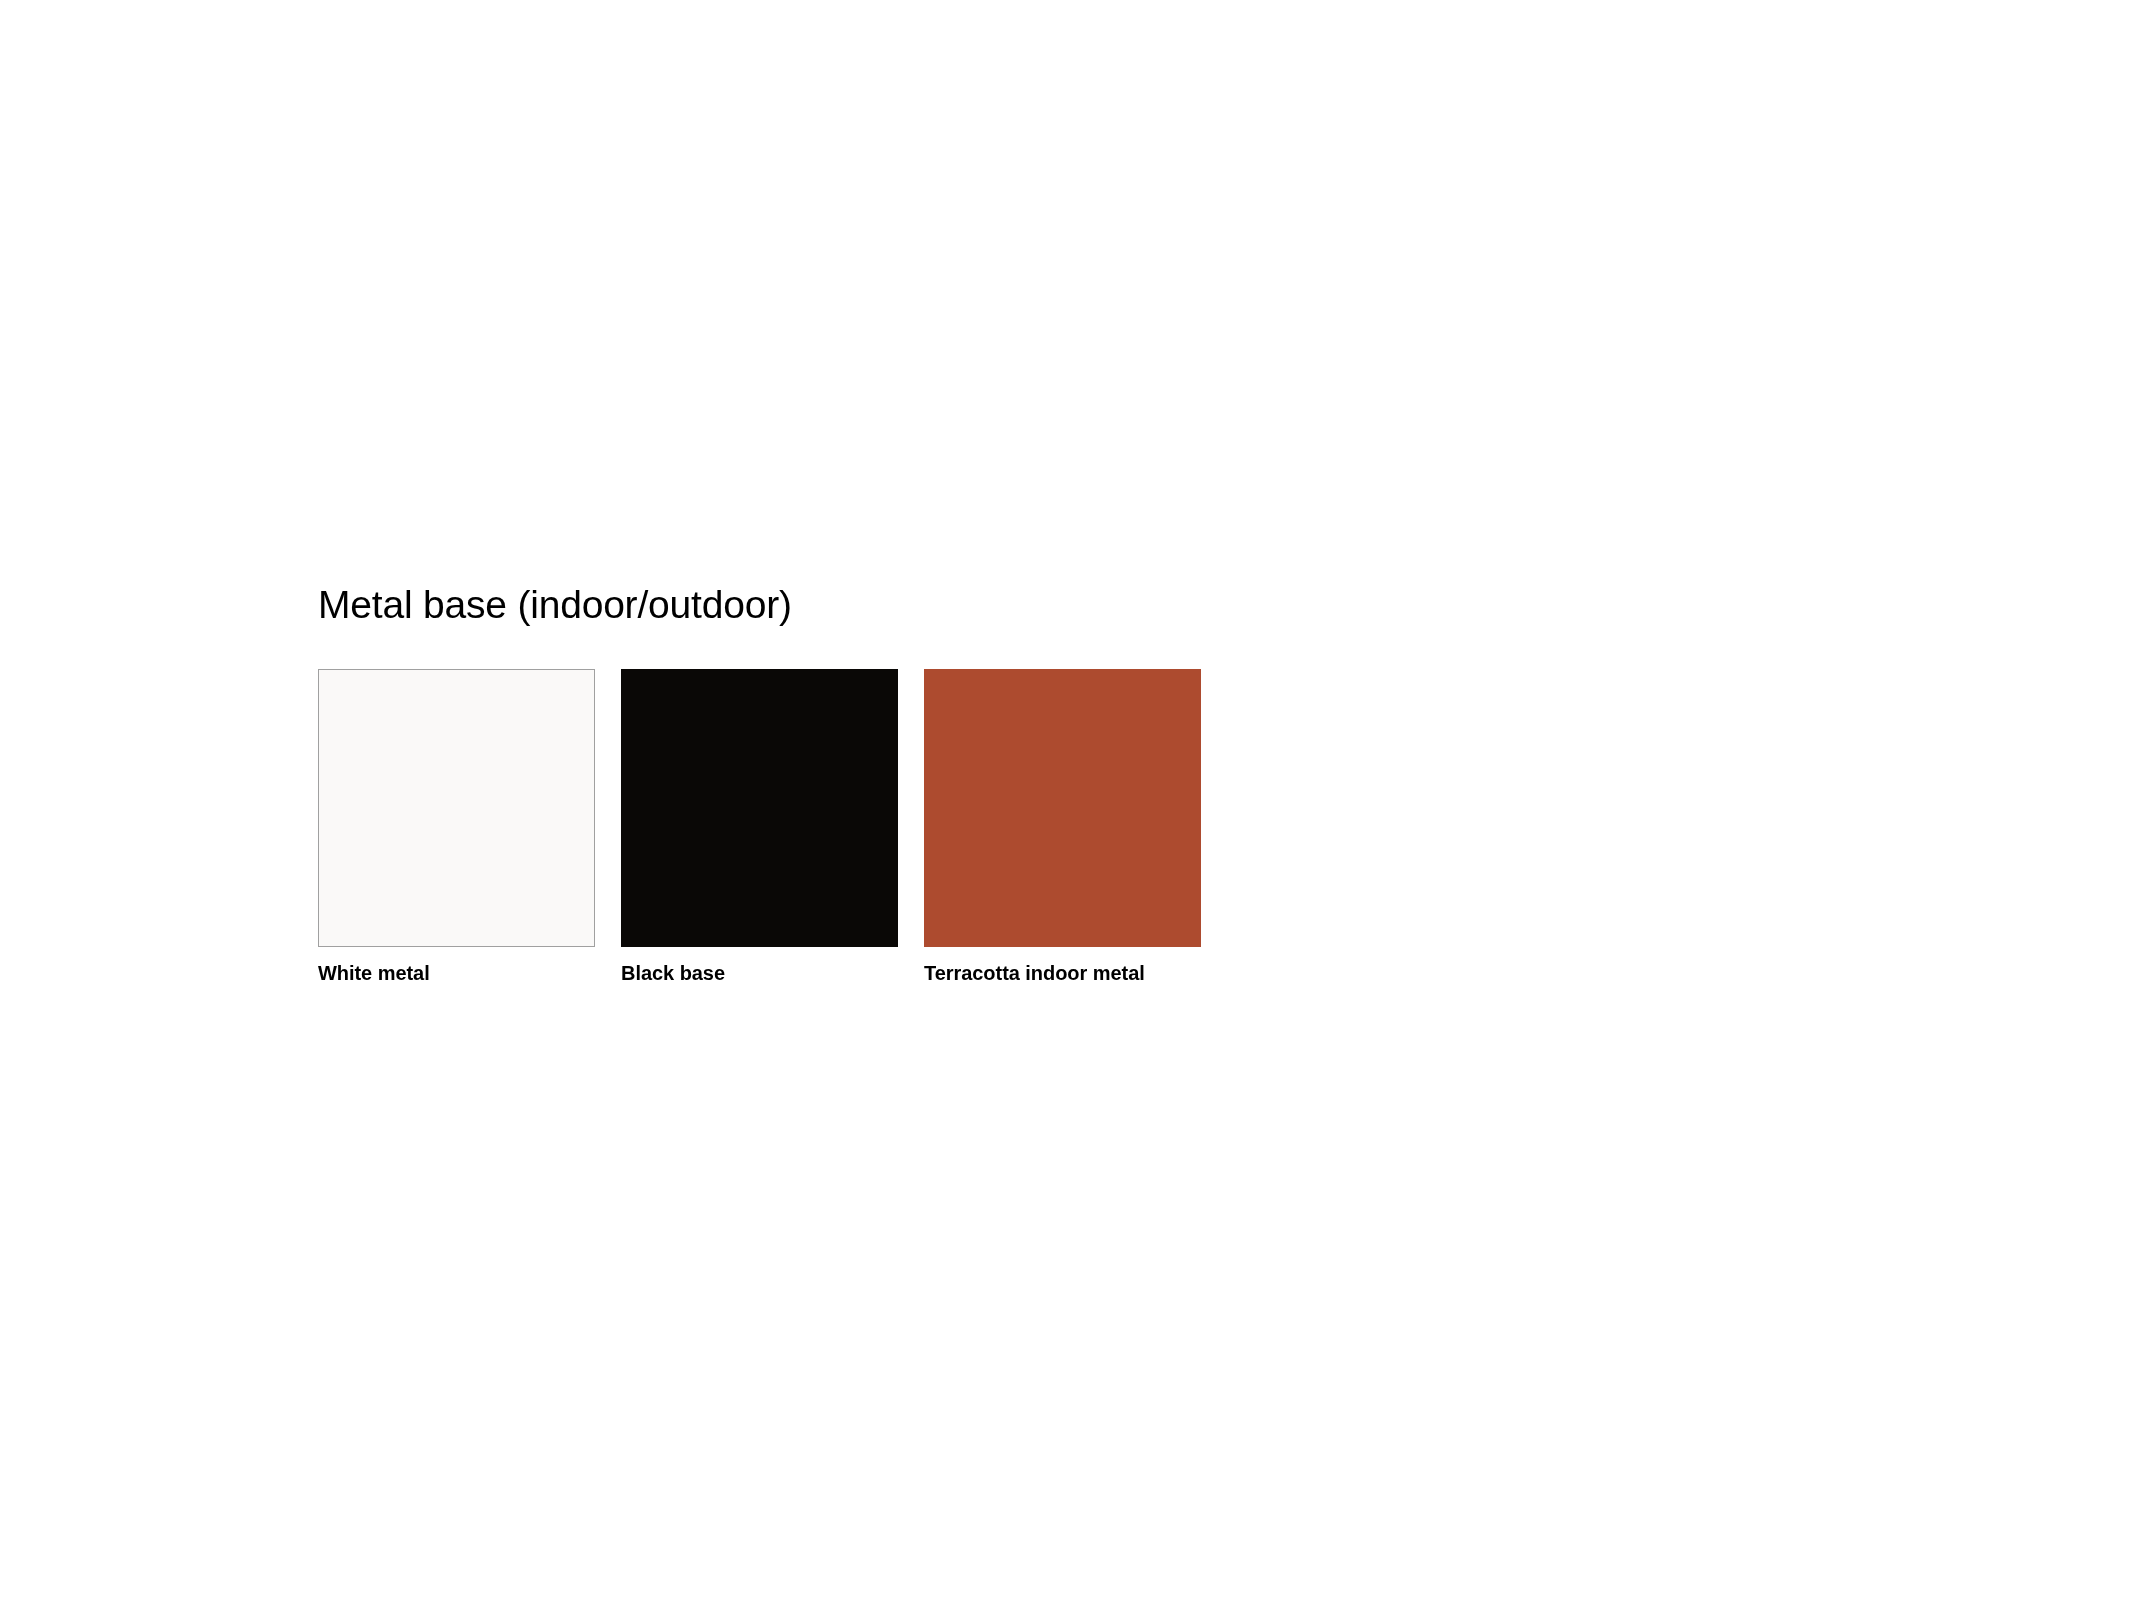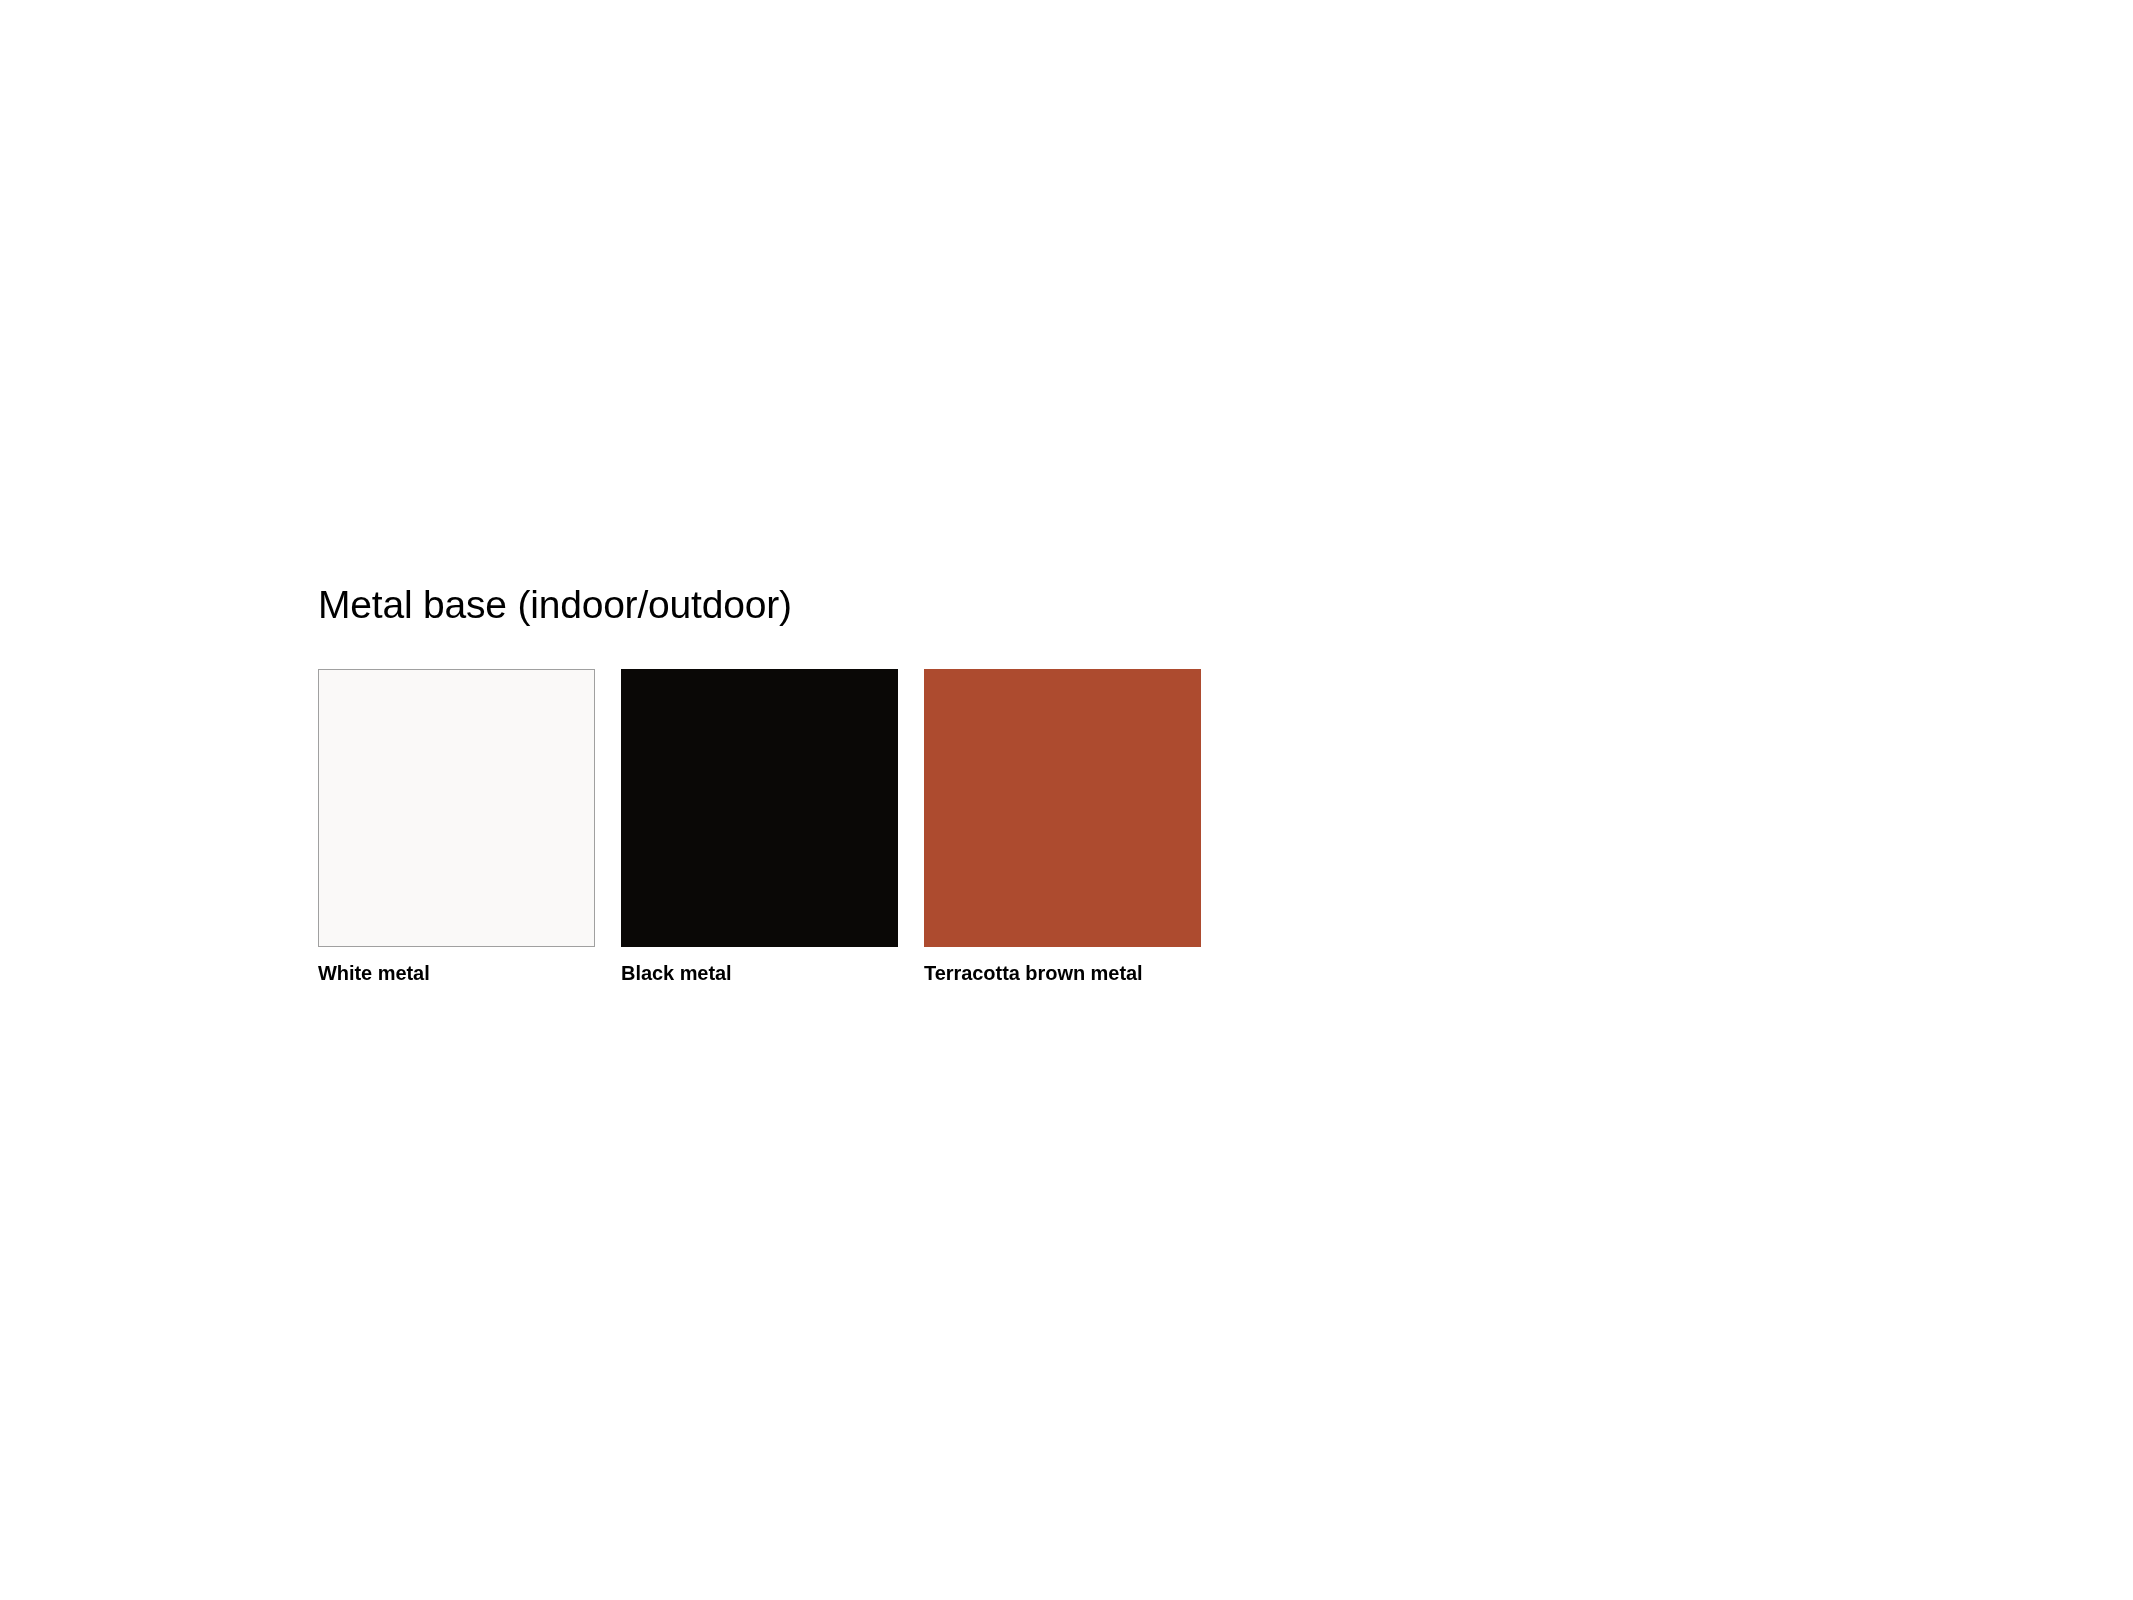--- a/index.html
+++ b/index.html
@@ -100,23 +100,23 @@
 
     <h2 class="section-title" style="color: rgb(0, 0, 0);">Metal base (indoor/outdoor)</h2>
 
     <div class="swatch-row">
         <div class="swatch-item">
           <div class="swatch-chip bordered" style="background-color: rgb(250, 249, 248); border-color: rgb(160, 160, 160);"></div>
           <div class="swatch-label">White metal</div>
         </div>
         <div class="swatch-item">
           <div class="swatch-chip" style="background-color: rgb(10, 8, 6);"></div>
-          <div class="swatch-label">Black metal</div>
+          <div class="swatch-label">Black base</div>
         </div>
         <div class="swatch-item">
           <div class="swatch-chip" style="background-color: rgb(173, 75, 47);"></div>
-          <div class="swatch-label">Terracotta brown metal</div>
+          <div class="swatch-label">Terracotta indoor metal</div>
         </div>
       </div>
 
   </div>
 
 </div>
 
 </body></html>

